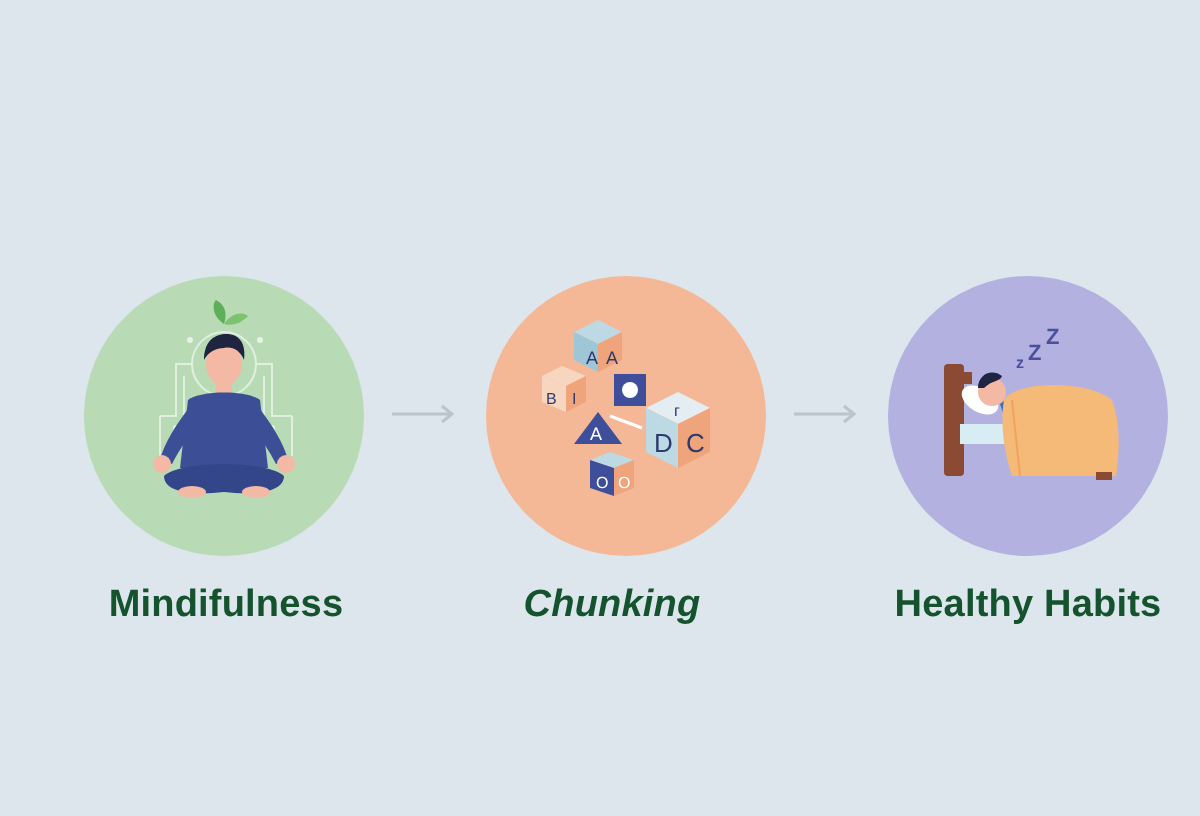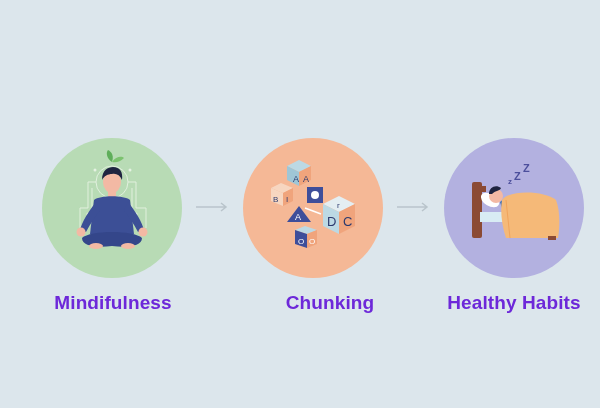--- a/index.html
+++ b/index.html
@@ -7,21 +7,21 @@
     width:600px; height:408px; overflow:hidden;
     background:#dce6ec;
     font-family:"Liberation Sans", sans-serif;
     position:relative;
   }
   .step { position:absolute; top:138px; width:140px; height:140px; }
   .circle { position:absolute; left:0; top:0; width:140px; height:140px; border-radius:50%; overflow:hidden; }
   .circle svg { width:140px; height:140px; display:block; }
   .label {
     position:absolute; top:292px; width:200px; text-align:center;
-    font-weight:bold; font-size:19px; color:#6d28d9; letter-spacing:0.1px;
+    font-weight:bold; font-size:19px; color:#14532d; letter-spacing:0.1px;
   }
   .arrow { position:absolute; top:200px; width:36px; height:14px; }
   .arrow svg { width:36px; height:14px; display:block; }
 </style>
 </head>
 <body>
 
 <div class="step" style="left:42px;">
   <div class="circle">
     <svg viewBox="0 0 140 140">
@@ -107,21 +107,21 @@
       <text x="100" y="88" font-size="13" fill="#2c3a6e">C</text>
 
       <polygon points="52,92 62,88 74,92 64,96" fill="#bcd9e4"></polygon>
       <polygon points="52,92 64,96 64,110 52,106" fill="#3e4e9a"></polygon>
       <polygon points="64,96 74,92 74,106 64,110" fill="#f0a47c"></polygon>
       <text x="55" y="106" font-size="8" fill="#ffffff">O</text>
       <text x="66" y="106" font-size="8" fill="#ffffff">O</text>
     </svg>
   </div>
 </div>
-<div class="label" style="left:230px;">Chunking</div>
+<div class="label" style="left:206px;font-style:italic;">Chunking</div>
 
 <div class="arrow" style="left:395px;">
   <svg viewBox="0 0 36 14">
       <path d="M2 7 L32 7 M27 3 L32 7 L27 11" stroke="#b9c4cb" stroke-width="1.5" fill="none"></path>
     </svg>
 </div>
 
 <div class="step" style="left:444px;">
   <div class="circle">
     <svg viewBox="0 0 140 140" font-family="Liberation Sans, sans-serif">

